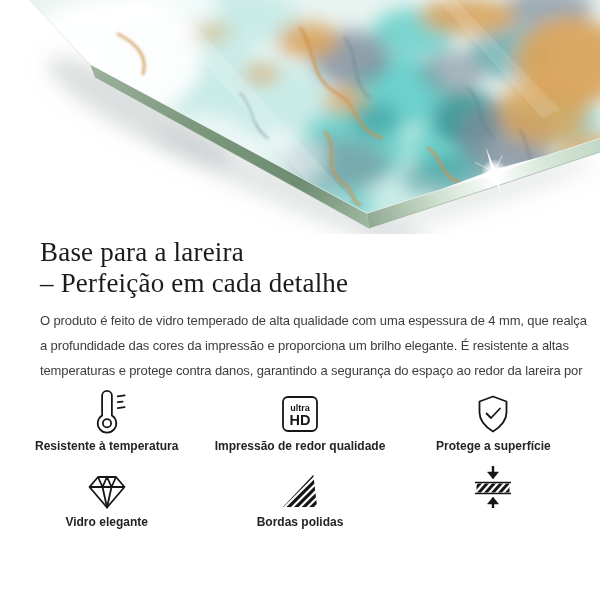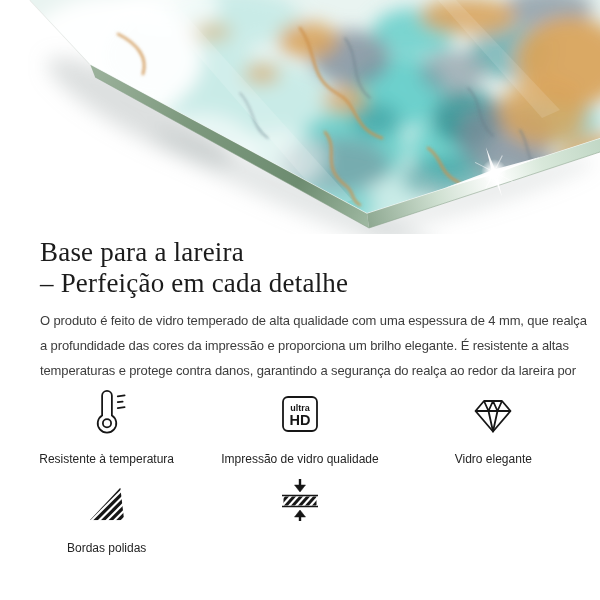--- a/index.html
+++ b/index.html
@@ -18,21 +18,21 @@
   }
   h1 span{display:block;}
   .desc{font-size:13px;line-height:25px;color:#3d3d3d;letter-spacing:-0.12px;}
   .desc div{white-space:nowrap;}
   .features{
     display:grid;grid-template-columns:repeat(3,1fr);
     padding:0 10px;margin-top:4px;row-gap:10px;
   }
   .feature{display:flex;flex-direction:column;align-items:center;}
   .icon-slot{height:47px;display:flex;align-items:flex-end;justify-content:center;}
-  .feature-label{margin-top:18px;font-size:12px;line-height:14px;color:#242424;}
+  .feature-label{margin-top:5px;font-size:12px;line-height:14px;color:#242424;font-weight:bold;}
   .ico{stroke:#161616;fill:none;stroke-width:1.8;}
 </style>
 </head>
 <body>
 
 <div class="hero">
   <svg width="600" height="234" viewBox="0 0 600 234">
     <defs>
       <clipPath id="panelClip">
           <polygon points="30,0 90,64 367,213 600,138 600,0"></polygon>
@@ -168,21 +168,21 @@
 </div>
 
 <div class="content">
   <h1>
     <span>Base para a lareira</span>
     <span>– Perfeição em cada detalhe</span>
   </h1>
   <div class="desc">
     <div>O produto é feito de vidro temperado de alta qualidade com uma espessura de 4 mm, que realça</div>
     <div>a profundidade das cores da impressão e proporciona um brilho elegante. É resistente a altas</div>
-    <div>temperaturas e protege contra danos, garantindo a segurança do realça ao redor da lareira por</div>
+    <div>temperaturas e protege contra danos, garantindo a segurança do espaço ao redor da lareira por</div>
   </div>
 </div>
 
 <div class="features">
 
   <div class="feature">
     <div class="icon-slot">
       <svg width="40" height="45" viewBox="0 0 40 46">
         <path class="ico" d="M15 27 V7 a5 5 0 0 1 10 0 V27 a9.5 9.5 0 1 1 -10 0 Z"></path>
         <circle class="ico" cx="20" cy="35" r="4.2"></circle>
@@ -197,23 +197,32 @@
   </div>
 
   <div class="feature">
     <div class="icon-slot">
       <svg width="40" height="40" viewBox="0 0 40 40">
         <rect class="ico" x="3" y="3" width="34" height="34" rx="5" stroke-width="2.4"></rect>
         <text x="20" y="16.5" text-anchor="middle" font-size="9" font-weight="700" fill="#161616" font-family="Liberation Sans, sans-serif">ultra</text>
         <text x="20" y="31" text-anchor="middle" font-size="14.5" font-weight="800" fill="#161616" font-family="Liberation Sans, sans-serif">HD</text>
       </svg>
     </div>
-    <div class="feature-label">Impressão de vidro qualidade</div>
-  </div>
-
+    <div class="feature-label">Impressão de redor qualidade</div>
+  </div>
+
+  <div class="feature">
+    <div class="icon-slot">
+      <svg width="40" height="40" viewBox="0 0 40 40">
+        <path class="ico" stroke-width="1.9" stroke-linejoin="round" d="M20 2.5 L33.5 7.5 V18.5 C33.5 26.5 28 32.5 20 37.5 C12 32.5 6.5 26.5 6.5 18.5 V7.5 Z"></path>
+        <polyline class="ico" stroke-width="1.9" stroke-linecap="round" stroke-linejoin="round" points="13.5,19.5 18,24 27,14.5"></polyline>
+      </svg>
+    </div>
+    <div class="feature-label">Protege a superfície</div>
+  </div>
 
   <div class="feature">
     <div class="icon-slot">
       <svg width="42" height="38" viewBox="0 0 42 38">
         <g class="ico" stroke-width="1.7" stroke-linejoin="round">
           <path d="M12 5 H30 L38.5 15 L21 35.5 L3.5 15 Z"></path>
           <path d="M3.5 15 H38.5"></path>
           <path d="M12 5 L16.5 15 L21 5 L25.5 15 L30 5"></path>
           <path d="M16.5 15 L21 35.5 L25.5 15"></path>
         </g>

